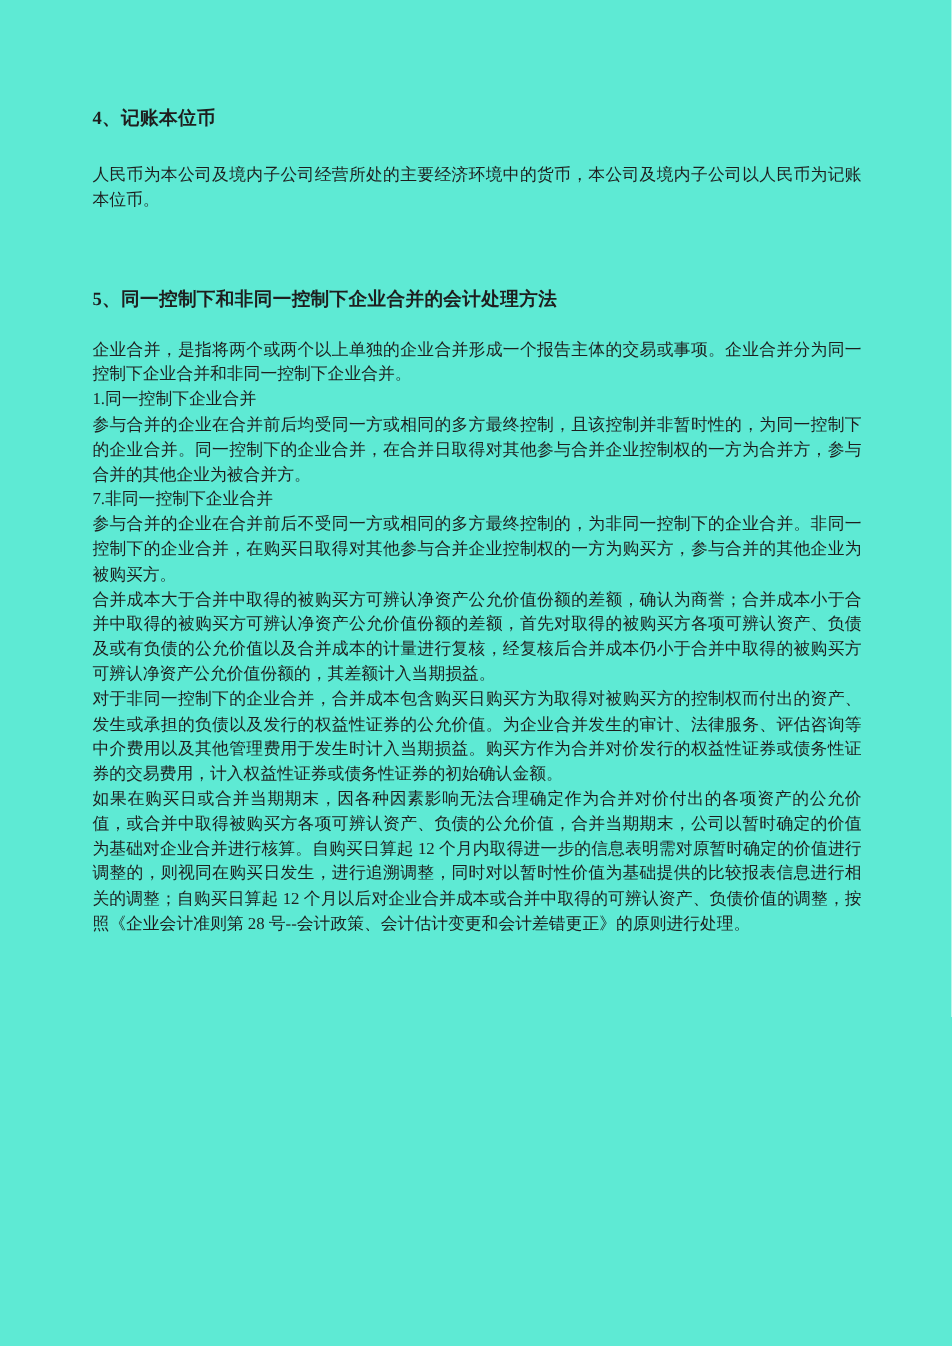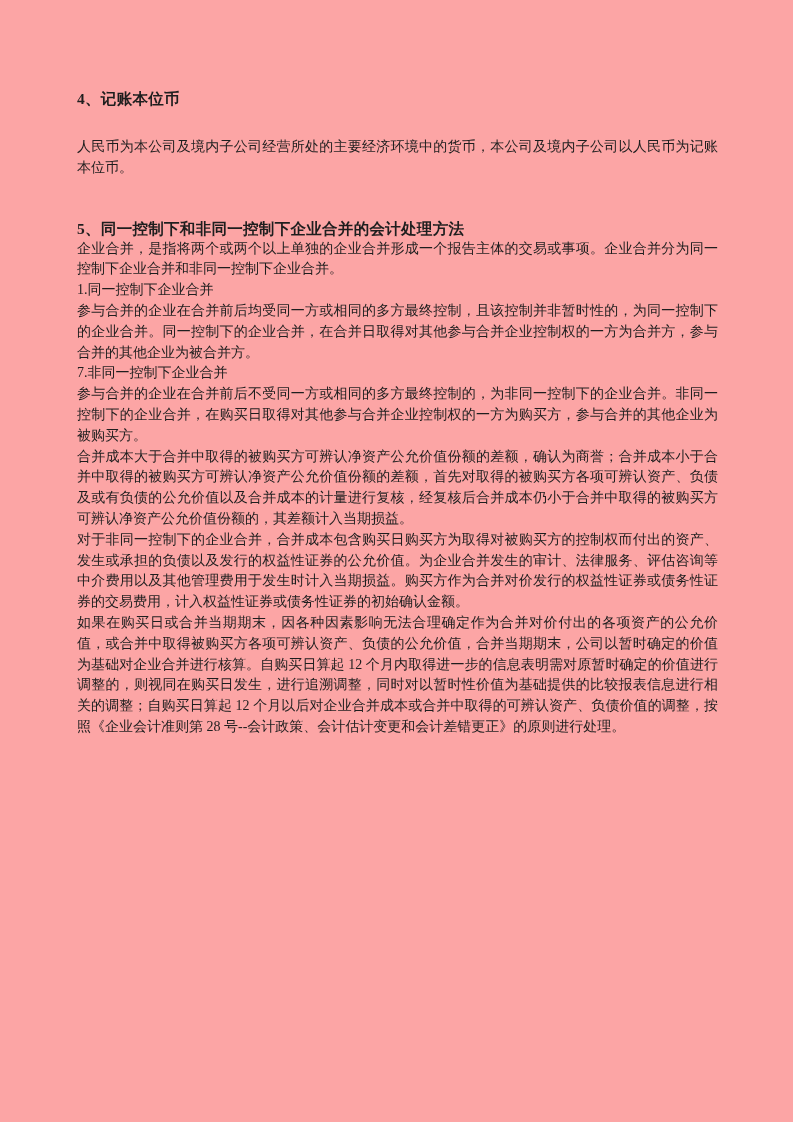--- a/index.html
+++ b/index.html
@@ -4,54 +4,55 @@
 <style>
   html, body {
     margin: 0;
     padding: 0;
     background: #ffffff;
   }
   .page {
     position: relative;
     width: 793px;
     height: 1122px;
-    background: #fca5a5;
+    background: #5eead4;
     overflow: hidden;
     font-family: "Liberation Serif", "DejaVu Serif", serif;
     color: #1e1e1e;
   }
   .content {
     position: absolute;
     left: 77px;
     top: 88px;
     width: 641px;
   }
   .sec-heading {
     font-size: 15.5px;
     font-weight: 700;
     line-height: 21px;
     margin: 0;
     letter-spacing: 0.3px;
   }
   .heading-5 {
-    margin-top: 39px;
+    margin-top: 60px;
     font-family: Liberation Serif, serif;
   }
   .para {
     font-size: 14px;
     line-height: 20.8px;
     text-align: justify;
     text-justify: inter-ideograph;
     margin: 0;
     word-break: break-all;
   }
   .intro-para {
     margin-top: 28px;
   }
   .body-block {
+    margin-top: 23px;
   }
 </style>
 </head>
 <body>
 
 <div class="page">
   <div class="content">
 
     <h2 class="sec-heading">4、记账本位币</h2>
 

